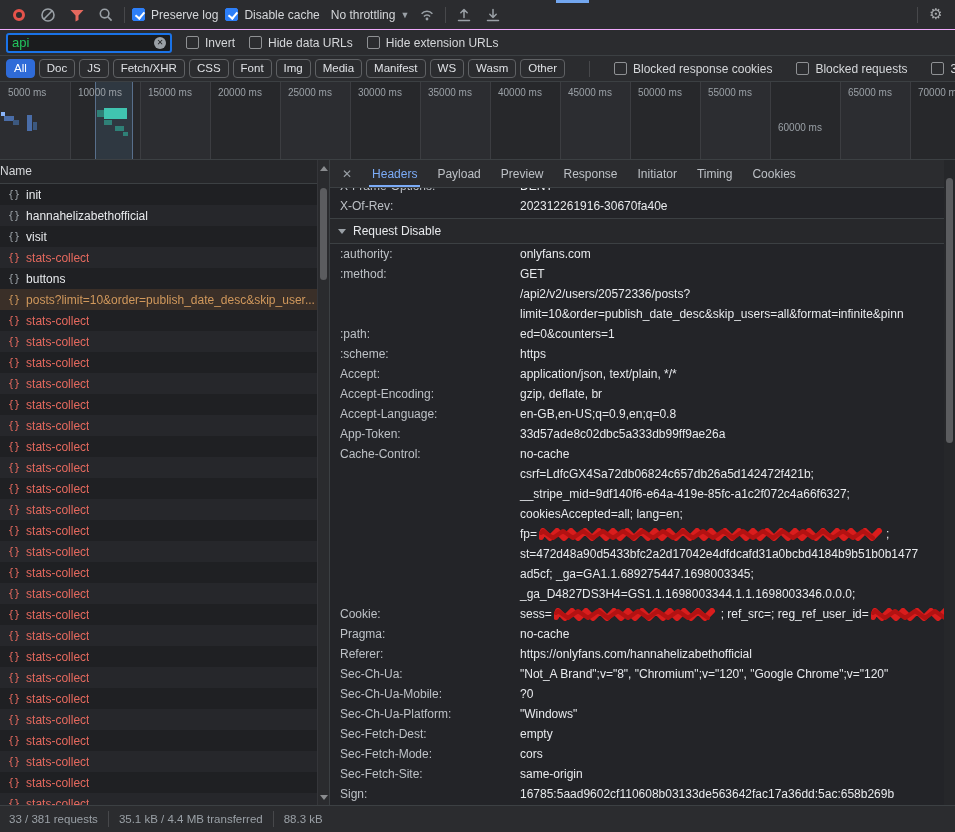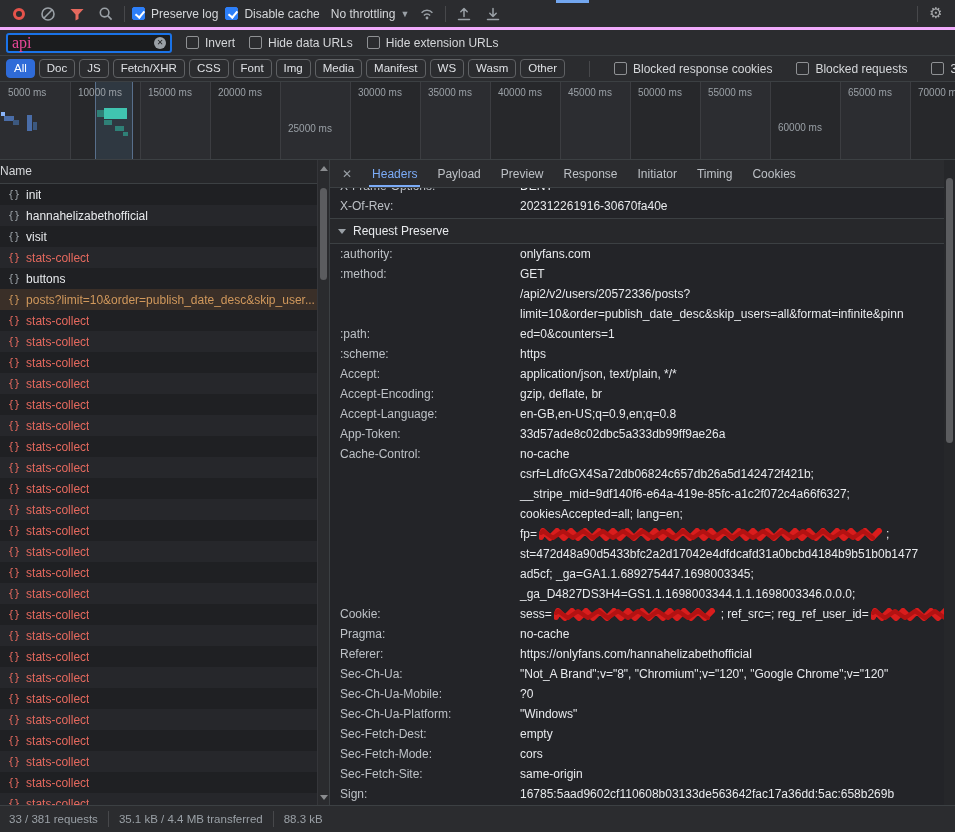--- a/index.html
+++ b/index.html
@@ -6,41 +6,41 @@
   html,body { width:955px; height:832px; overflow:hidden; }
   body {
     background:#202124; color:#e8eaed;
     font-family:"Liberation Sans","DejaVu Sans",sans-serif;
     font-size:12px;
   }
   .devtools { position:relative; width:955px; height:832px; display:flex; flex-direction:column; background:#202124; }
   .top-blue-indicator { position:absolute; top:0; left:556px; width:33px; height:3px; background:#73a7f0; z-index:5; }
 
   
-  .toolbar { height:30px; flex:none; background:#2b2c2f; border-bottom:3px solid #f0abfc;
+  .toolbar { height:30px; flex:none; background:#2b2c2f; border-bottom:1px solid #f0abfc;
              display:flex; align-items:center; gap:7px; padding:0 8px; }
   .icon-btn { width:22px; height:20px; display:flex; align-items:center; justify-content:center; flex:none; }
   .record-dot { width:12px; height:12px; border:3px solid #e5534b; border-radius:50%; }
   .divider-v { width:1px; height:16px; background:#47484b; flex:none; }
   .cb-label { display:flex; align-items:center; gap:6px; color:#d5d7da; white-space:nowrap; }
   .cb { width:13px; height:13px; border:1px solid #8f9194; border-radius:2px; background:transparent; position:relative; flex:none; }
   .cb.checked { background:#2d7ff9; border-color:#2d7ff9; }
   .cb.checked::after { content:""; position:absolute; left:4px; top:1px; width:4px; height:7px;
                        border:solid #fff; border-width:0 2px 2px 0; transform:rotate(40deg); }
   .throttle { display:flex; align-items:center; gap:5px; color:#d5d7da; margin-left:4px; }
   .caret { font-size:9px; color:#9aa0a6; }
   .toolbar-right { margin-left:auto; display:flex; align-items:center; gap:7px; }
   .gear { font-family:"DejaVu Sans",sans-serif; font-size:15px; color:#a6a8ab; line-height:1; }
 
   .filter-row { height:26px; flex:none; background:#2b2c2f; border-bottom:1px solid #3c4043;
                 display:flex; align-items:center; gap:14px; padding:0 6px; }
   .filter-input-wrap { width:166px; height:20px; background:#1b1c1e; border:2px solid #1a73e8; border-radius:3px;
                        display:flex; align-items:center; justify-content:space-between; padding:0 4px; }
-  .filter-input { background:transparent; border:none; outline:none; color:#ec4899; width:130px;
-                  font-family:Liberation Serif, serif; font-size:16px; }
+  .filter-input { background:transparent; border:none; outline:none; color:#22c55e; width:130px;
+                  font-family:Liberation Sans, sans-serif; font-size:13px; }
   .clear-circle { width:12px; height:12px; border-radius:50%; background:#9aa0a6; color:#1b1c1e;
                   font-size:8px; line-height:12px; text-align:center; flex:none; }
 
   .type-row { height:26px; flex:none; background:#2b2c2f; border-bottom:1px solid #3c4043;
               display:flex; align-items:center; gap:24px; padding:0 6px; }
   .pills { display:flex; align-items:center; gap:4px; }
   .pill { font-family:inherit; font-size:11.5px; color:#dfe1e5; background:transparent;
           border:1px solid #5f6164; border-radius:4px; padding:2px 7px; line-height:1.1; }
   .pill.selected { background:#2f6bd8; border-color:#2f6bd8; color:#fff; }
 
@@ -236,21 +236,21 @@
     <div class="bar" style="left:123px;top:50px;width:5px;height:4px;background:#2f8077;"></div>
   <div class="gridline" style="left: 70px;"></div>
       <div class="tick-label" style="left: 8px;">5000 ms</div>
       <div class="gridline" style="left: 140px;"></div>
       <div class="tick-label" style="left: 78px;">10000 ms</div>
       <div class="gridline" style="left: 210px;"></div>
       <div class="tick-label" style="left: 148px;">15000 ms</div>
       <div class="gridline" style="left: 280px;"></div>
       <div class="tick-label" style="left: 218px;">20000 ms</div>
       <div class="gridline" style="left: 350px;"></div>
-      <div class="tick-label" style="left: 288px; margin-top: 36px;">25000 ms</div>
+      <div class="tick-label" style="left: 288px;">25000 ms</div>
       <div class="gridline" style="left: 420px;"></div>
       <div class="tick-label" style="left: 358px;">30000 ms</div>
       <div class="gridline" style="left: 490px;"></div>
       <div class="tick-label" style="left: 428px;">35000 ms</div>
       <div class="gridline" style="left: 560px;"></div>
       <div class="tick-label" style="left: 498px;">40000 ms</div>
       <div class="gridline" style="left: 630px;"></div>
       <div class="tick-label" style="left: 568px;">45000 ms</div>
       <div class="gridline" style="left: 700px;"></div>
       <div class="tick-label" style="left: 638px;">50000 ms</div>
@@ -426,21 +426,21 @@
         <div class="hrow">
           <div class="hname">X-Of-Rev:</div>
           <div class="hvalue">
               <div class="hline">
                 <span>202312261916-30670fa40e</span>
               </div>
             </div>
         </div>
         <div class="section-bar">
           <span class="tri"></span>
-          <span>Request Preserve</span>
+          <span>Request Disable</span>
         </div>
         <div>
             <div class="hrow">
               <div class="hname">:authority:</div>
               <div class="hvalue">
                 <div class="hline">
                   <span>onlyfans.com</span>
                 </div>
               </div>
             </div>

